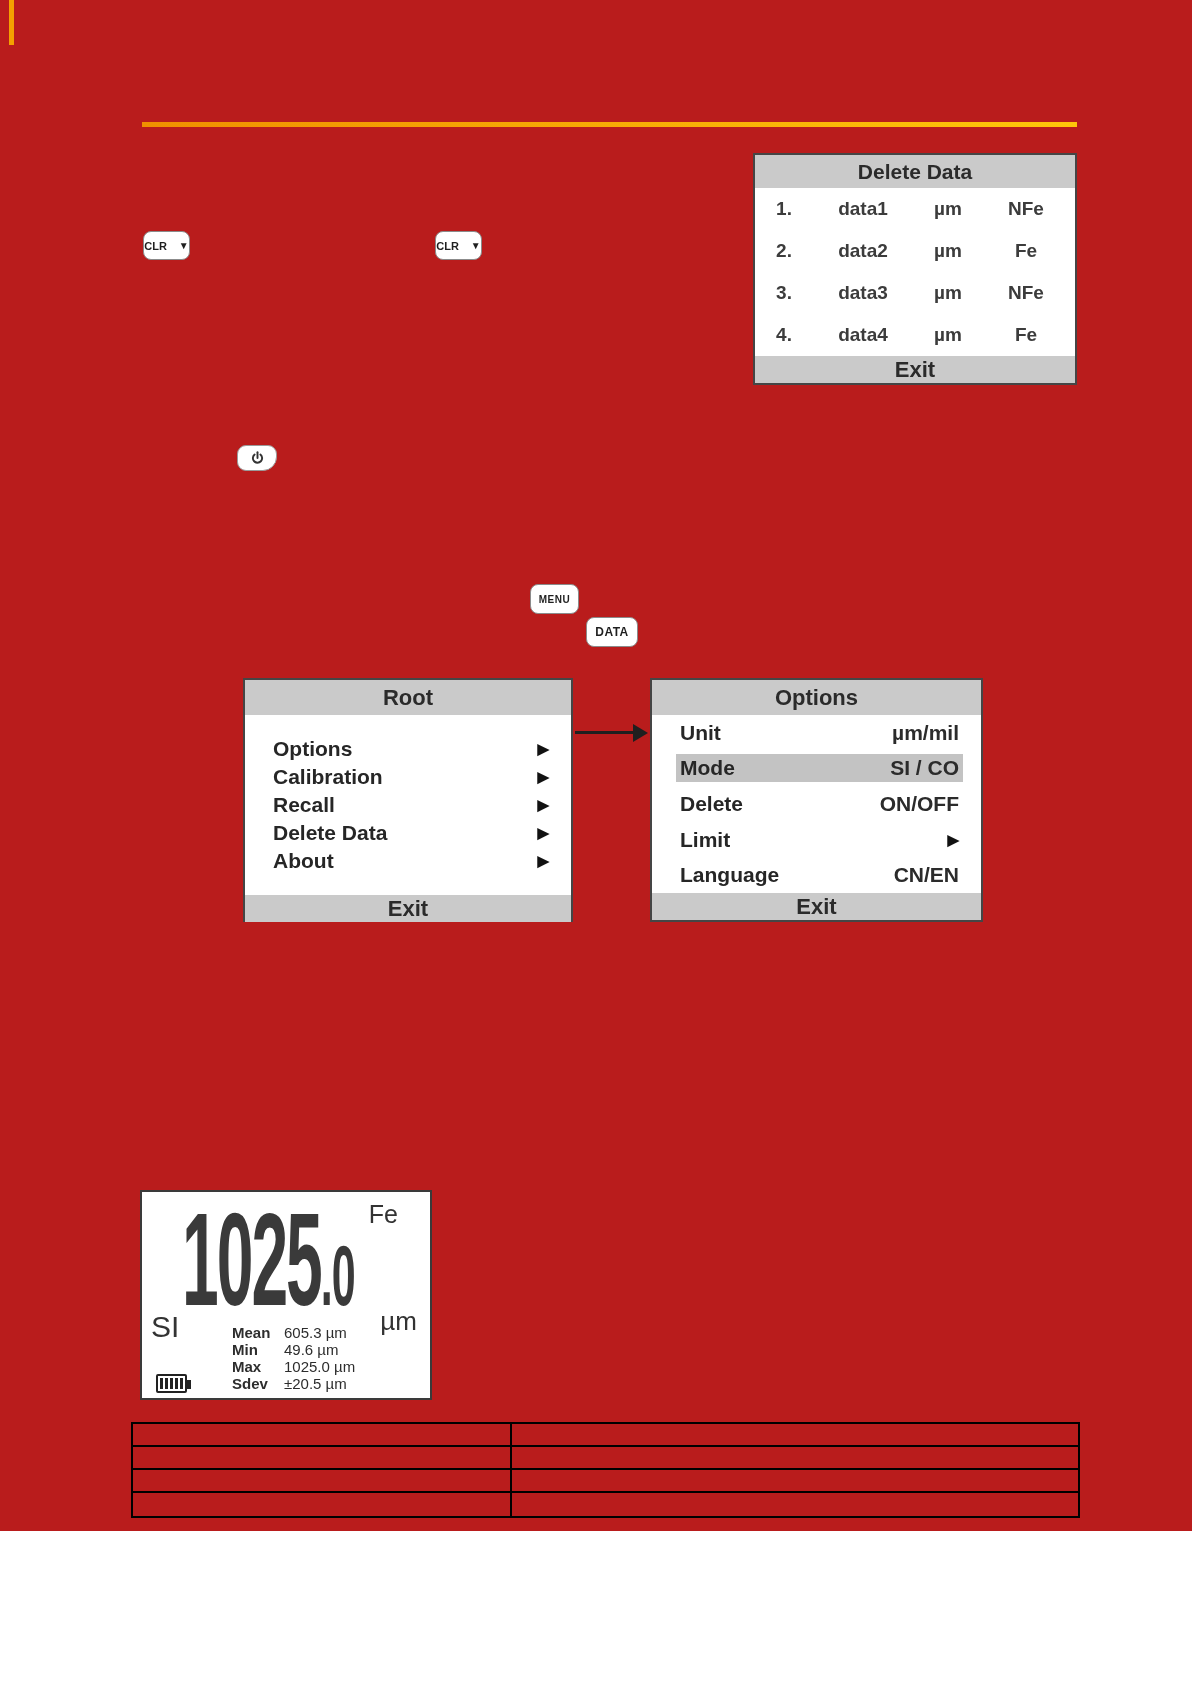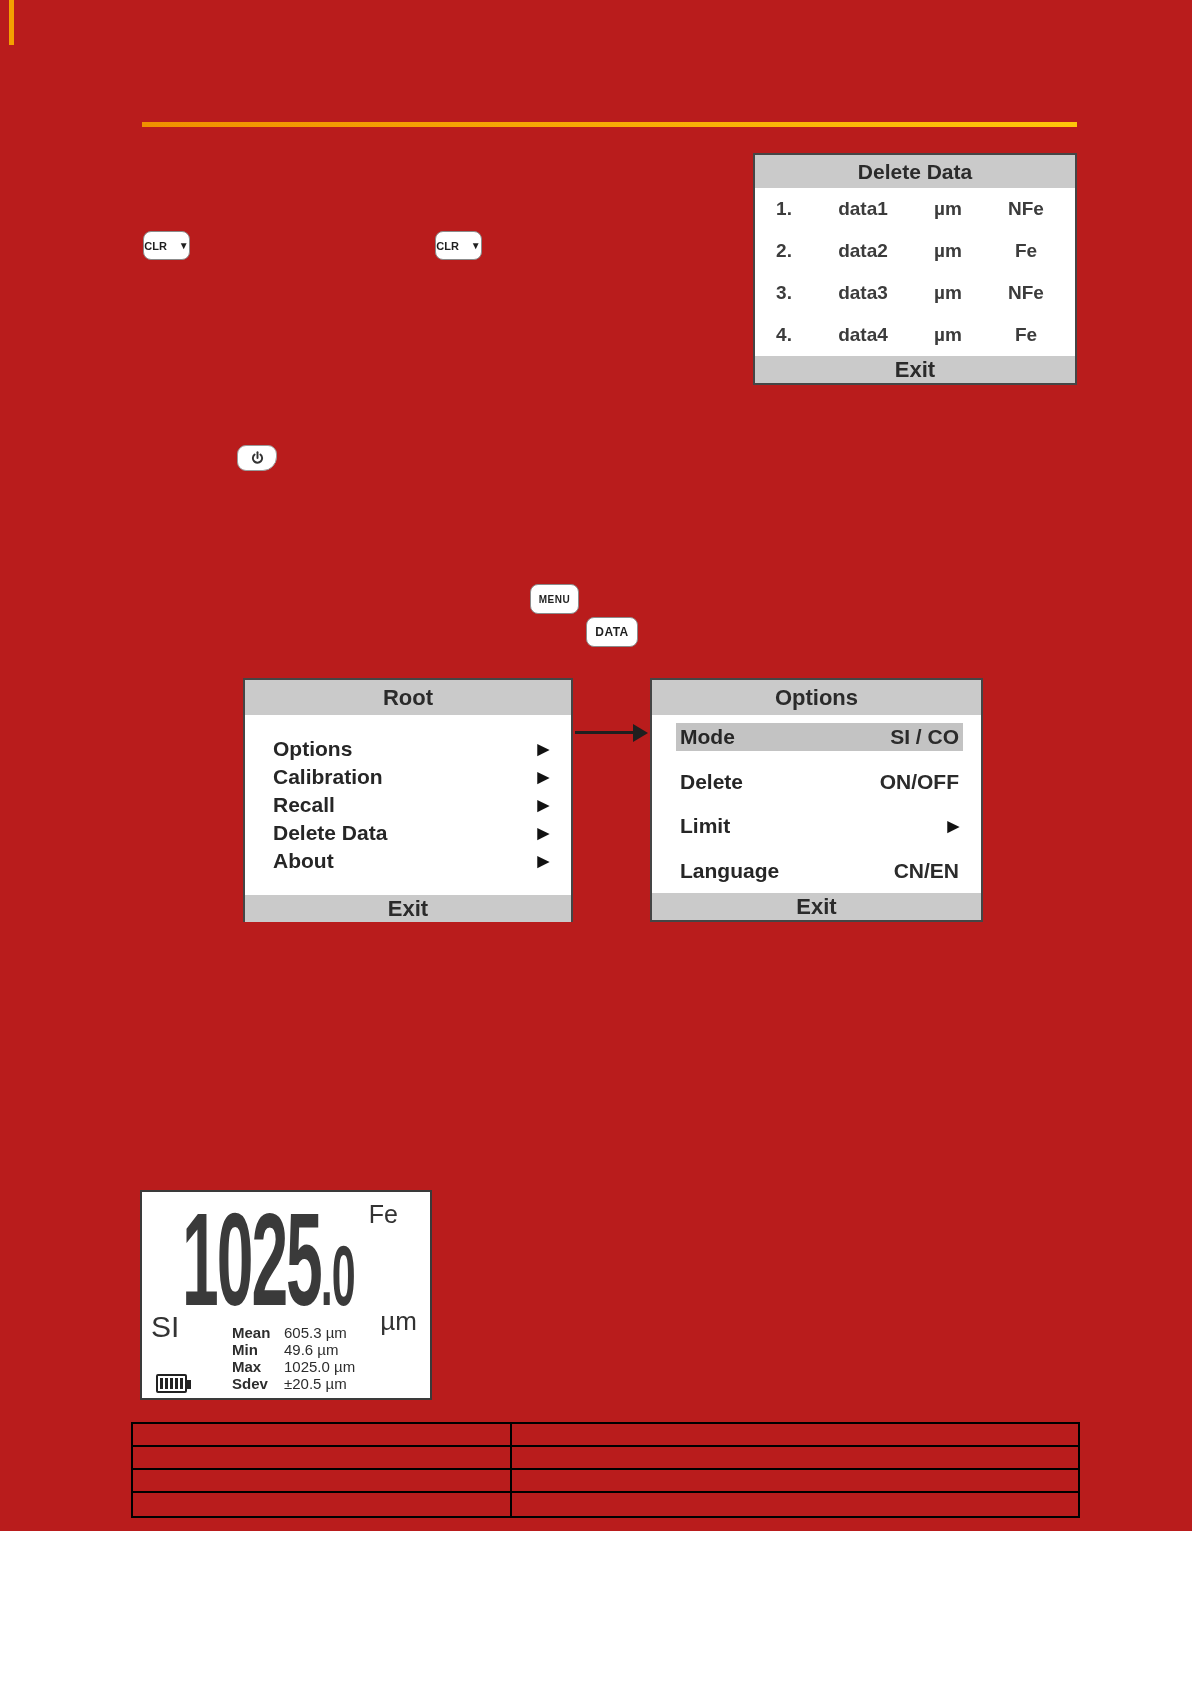--- a/index.html
+++ b/index.html
@@ -171,20 +171,24 @@
     </div>
     <div class="lcd-exit">Exit</div>
   </div>
 
   <div class="conn-line"></div>
   <div class="conn-head"></div>
 
   <div class="lcd opts">
     <div class="lcd-title">Options</div>
     <div class="lcd-body">
+      <div class="menu-row">
+        <span>Unit</span>
+        <span class="val">µm/mil</span>
+      </div>
       <div class="menu-row hl">
         <span>Mode</span>
         <span class="val">SI / CO</span>
       </div>
       <div class="menu-row">
         <span>Delete</span>
         <span class="val">ON/OFF</span>
       </div>
       <div class="menu-row">
         <span>Limit</span>

